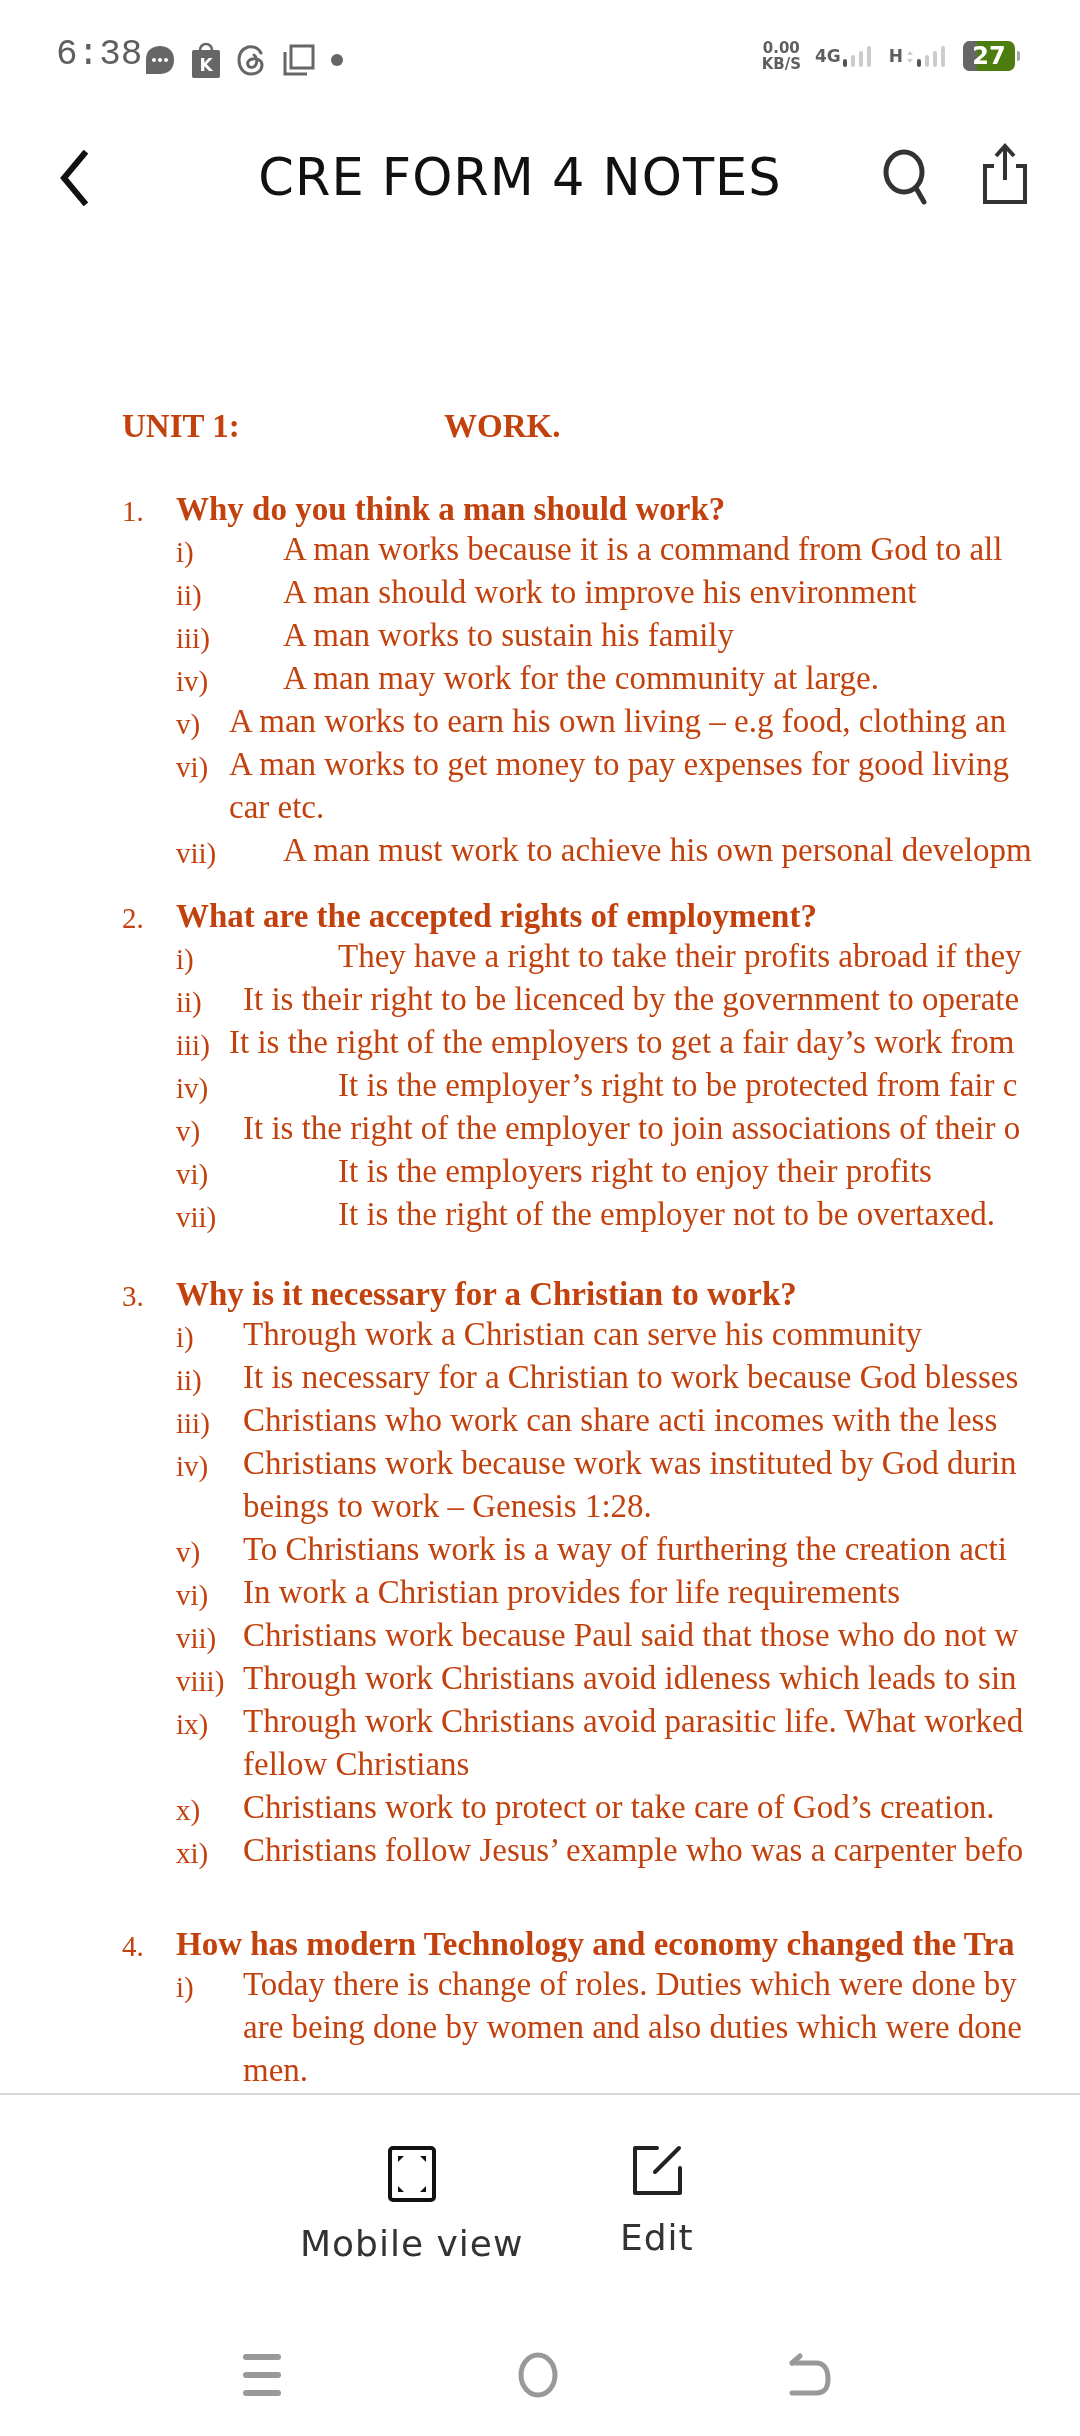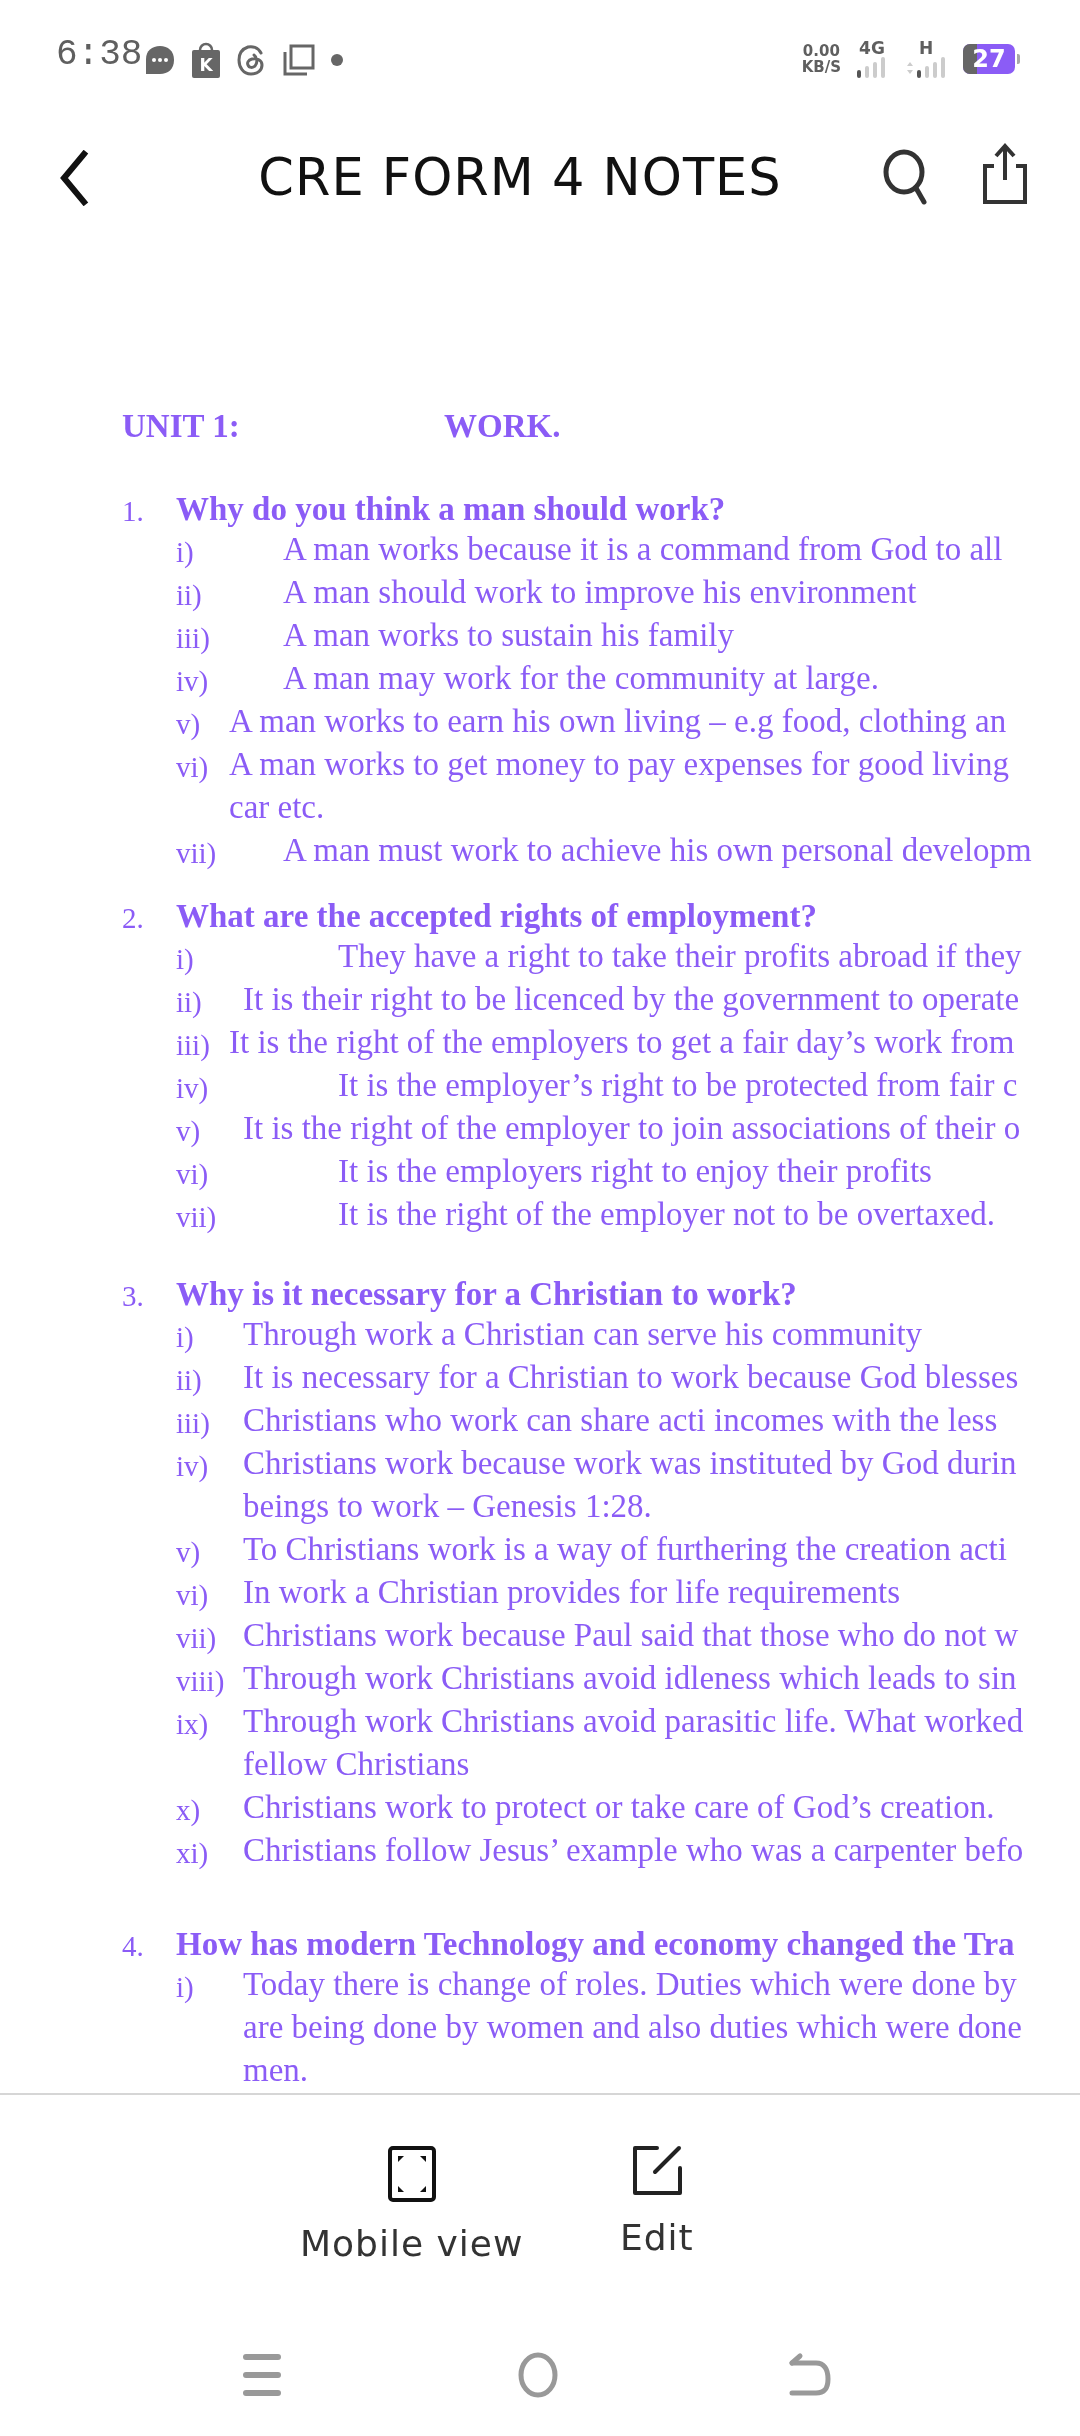--- a/index.html
+++ b/index.html
@@ -8,36 +8,36 @@
       background: #ffffff; position: relative;
       font-family: "DejaVu Sans", sans-serif; color: #111;
     }
     
     .status-bar { position: absolute; top: 0; left: 0; width: 1080px; height: 120px; }
     .status-time { position: absolute; left: 56px; top: 34px; font-size: 36px; color: #5f5f5f; font-family: Liberation Mono, monospace; }
     .notif-icons { position: absolute; left: 144px; top: 42px; display: flex; align-items: center; gap: 14px; }
     .notif-icons svg { display: block; }
     .status-right { position: absolute; right: 60px; top: 40px; display: flex; align-items: center; gap: 14px; color: #5f5f5f; }
     .netspeed { display: flex; flex-direction: column; align-items: center; font-size: 15px; font-weight: bold; line-height: 16px; font-family: "DejaVu Sans", sans-serif; }
-    .sig { display: flex; flex-direction: column; align-items: center; }
+    .sig { display: flex; flex-direction: row; align-items: center; }
     .sig-label { font-size: 17px; font-weight: bold; line-height: 16px; }
-    .battery { position: relative; width: 52px; height: 30px; border-radius: 7px; background: #8b5cf6; overflow: hidden; display: flex; align-items: center; justify-content: center; }
+    .battery { position: relative; width: 52px; height: 30px; border-radius: 7px; background: #4d7c0f; overflow: hidden; display: flex; align-items: center; justify-content: center; }
     .battery .fill { position: absolute; left: 0; top: 0; bottom: 0; width: 14px; background: #666; }
     .battery span { position: relative; color: #fff; font-size: 24px; font-weight: bold; }
     .battery-tip { width: 3px; height: 10px; background: #a8a8a8; margin-left: 2px; border-radius: 0 2px 2px 0; }
 
     
     .app-bar { position: absolute; top: 120px; left: 0; width: 1080px; height: 110px; }
     .back-btn { position: absolute; left: 52px; top: 30px; width: 44px; height: 56px; cursor: pointer; }
     .app-title { position: absolute; left: 0; right: 0; top: 28px; text-align: center; font-size: 51px; letter-spacing: 1px; color: #111; font-family: "DejaVu Sans", sans-serif; padding-right: 40px; }
     .search-btn { position: absolute; left: 880px; top: 26px; width: 56px; height: 60px; cursor: pointer; }
     .share-btn { position: absolute; left: 980px; top: 22px; width: 50px; height: 64px; cursor: pointer; }
 
     
-    .doc { position: absolute; top: 230px; left: 0; width: 1080px; height: 1863px; overflow: hidden; font-family: "Liberation Serif", serif; color: #8b5cf6; }
+    .doc { position: absolute; top: 230px; left: 0; width: 1080px; height: 1863px; overflow: hidden; font-family: "Liberation Serif", serif; color: #c2410c; }
     .unit-heading { position: absolute; top: 178px; left: 122px; font-size: 33px; font-weight: bold; white-space: nowrap; }
     .unit-heading .u2 { position: absolute; left: 322px; top: 0; }
     .section { position: absolute; left: 0; width: 1080px; }
     .q-row { position: relative; height: 43px; white-space: nowrap; }
     .q-num { position: absolute; left: 122px; top: 10px; font-size: 29px; }
     .q-text { position: absolute; left: 176px; top: 6px; font-size: 33px; font-weight: bold; }
     .item { position: relative; white-space: nowrap; }
     .item-num { position: absolute; top: 8px; font-size: 29px; }
     .item-line { font-size: 33px; line-height: 43px; height: 43px; white-space: nowrap; }
 

